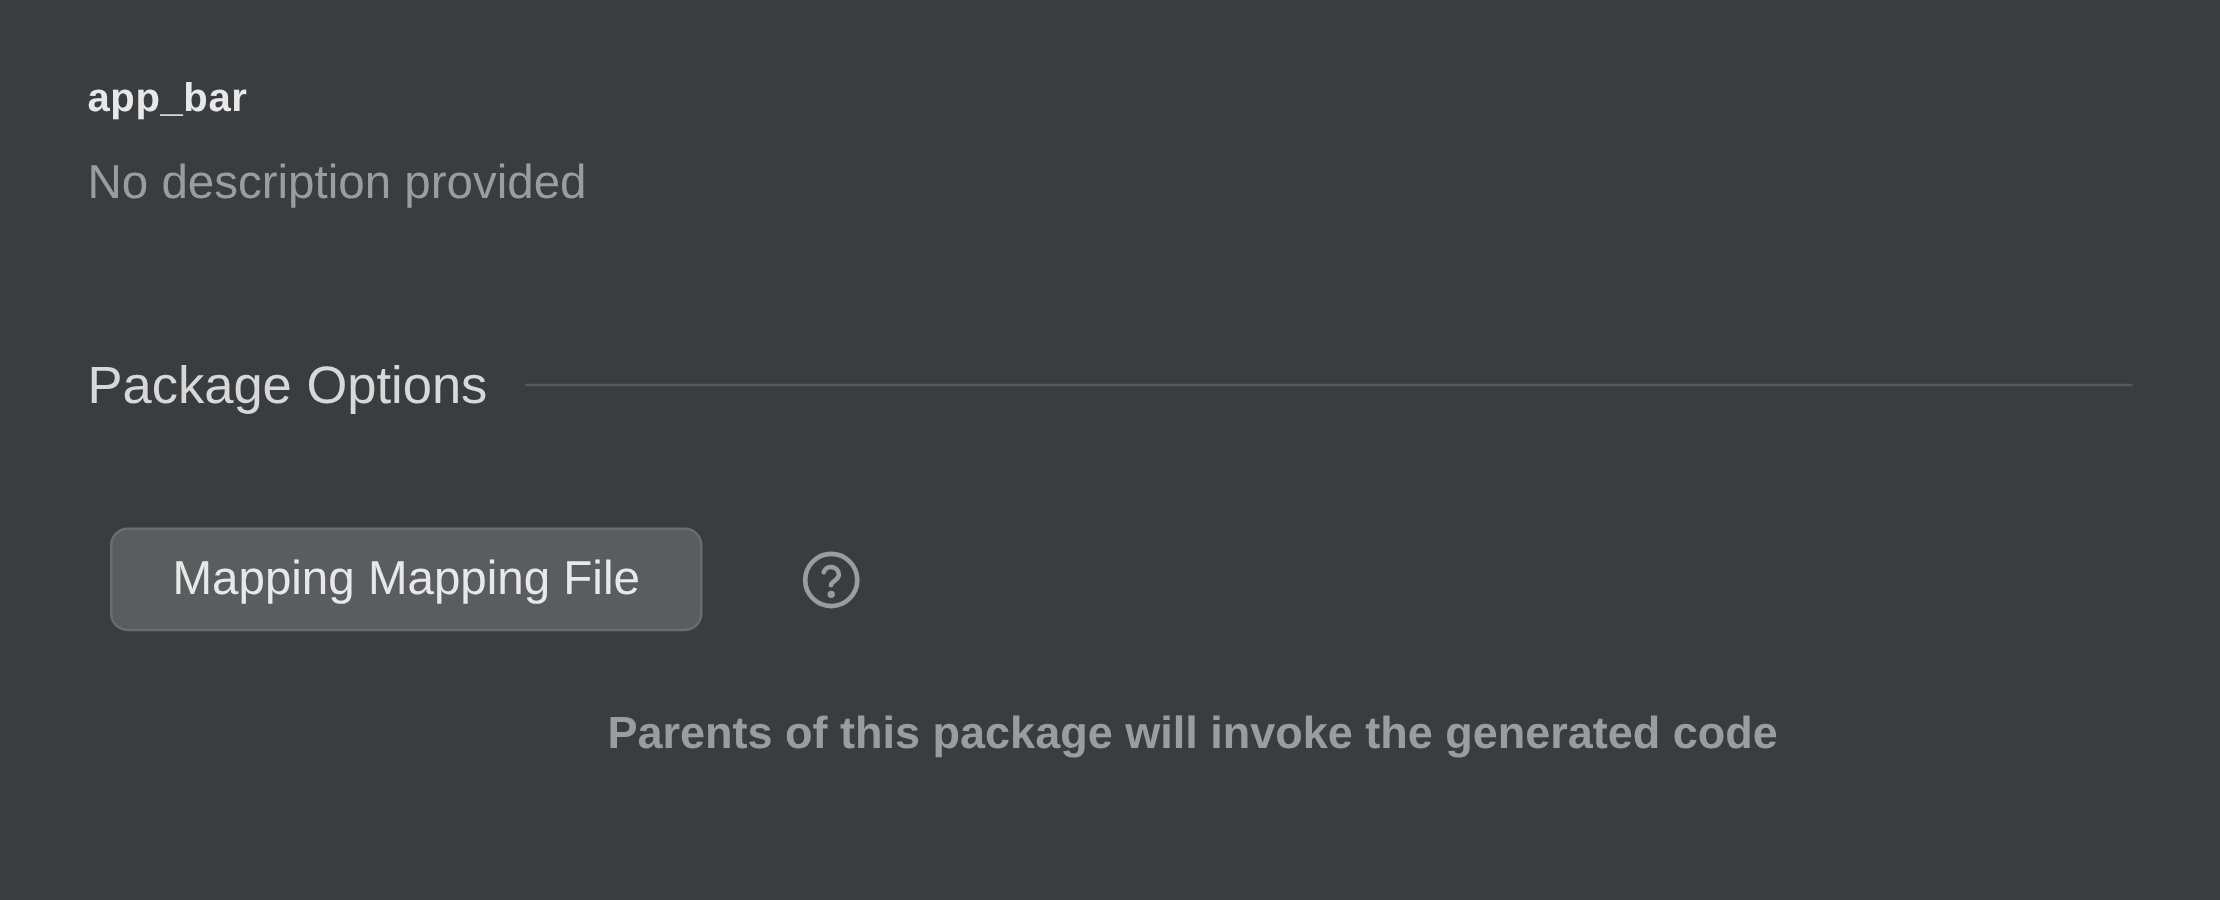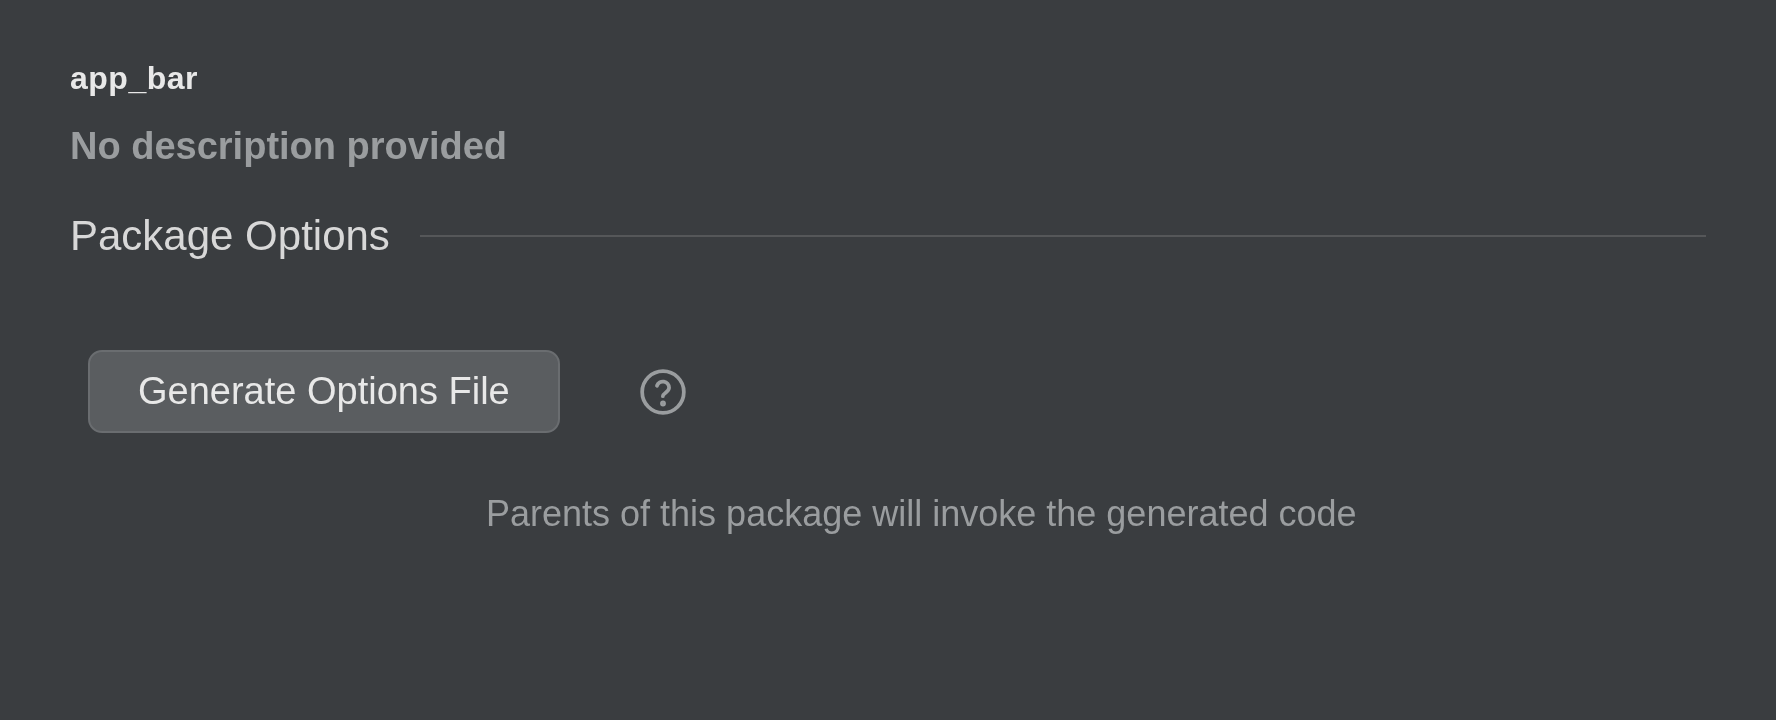--- a/index.html
+++ b/index.html
@@ -18,23 +18,23 @@
     }
     .package-title {
       font-size: 32px;
       font-weight: 700;
       color: #e8e8e8;
       margin-bottom: 28px;
       letter-spacing: 0.5px;
     }
     .package-description {
       font-size: 38px;
-      font-weight: 700;
+      font-weight: 400;
       color: #9a9d9f;
-      margin-bottom: 44px;
+      margin-bottom: 116px;
     }
     .section-header {
       display: flex;
       align-items: center;
       margin-bottom: 90px;
     }
     .section-title {
       font-size: 42px;
       font-weight: 400;
       color: #d8d8d8;
@@ -75,42 +75,42 @@
       font-family: inherit;
     }
     .help-icon {
       cursor: pointer;
       display: inline-flex;
       align-items: center;
       justify-content: center;
     }
     .option-helper {
       font-size: 36px;
-      font-weight: 400;
+      font-weight: 700;
       color: #9a9d9f;
       padding-left: 416px;
       margin-top: 60px;
     }
   </style>
 </head>
 <body>
 
 <div>
   <h1 class="package-title">app_bar</h1>
   <p class="package-description">No description provided</p>
 </div>
 
 <div class="section-header">
   <span class="section-title">Package Options</span>
   <div class="section-divider"></div>
 </div>
 
 <div class="option-row">
   <div class="option-controls">
-    <button class="generate-button">Generate Options File</button>
+    <button class="generate-button">Mapping Mapping File</button>
     <span class="help-icon">
       <svg width="50" height="50" viewBox="0 0 24 24" fill="none" stroke="#9a9d9f" stroke-width="1.8">
         <circle cx="12" cy="12" r="10"></circle>
         <path d="M9.1 9a3 3 0 0 1 5.82 1c0 2-3 2.5-3 4" stroke-linecap="round"></path>
         <circle cx="12" cy="17.5" r="0.5" fill="#9a9d9f"></circle>
       </svg>
     </span>
   </div>
 </div>
 

